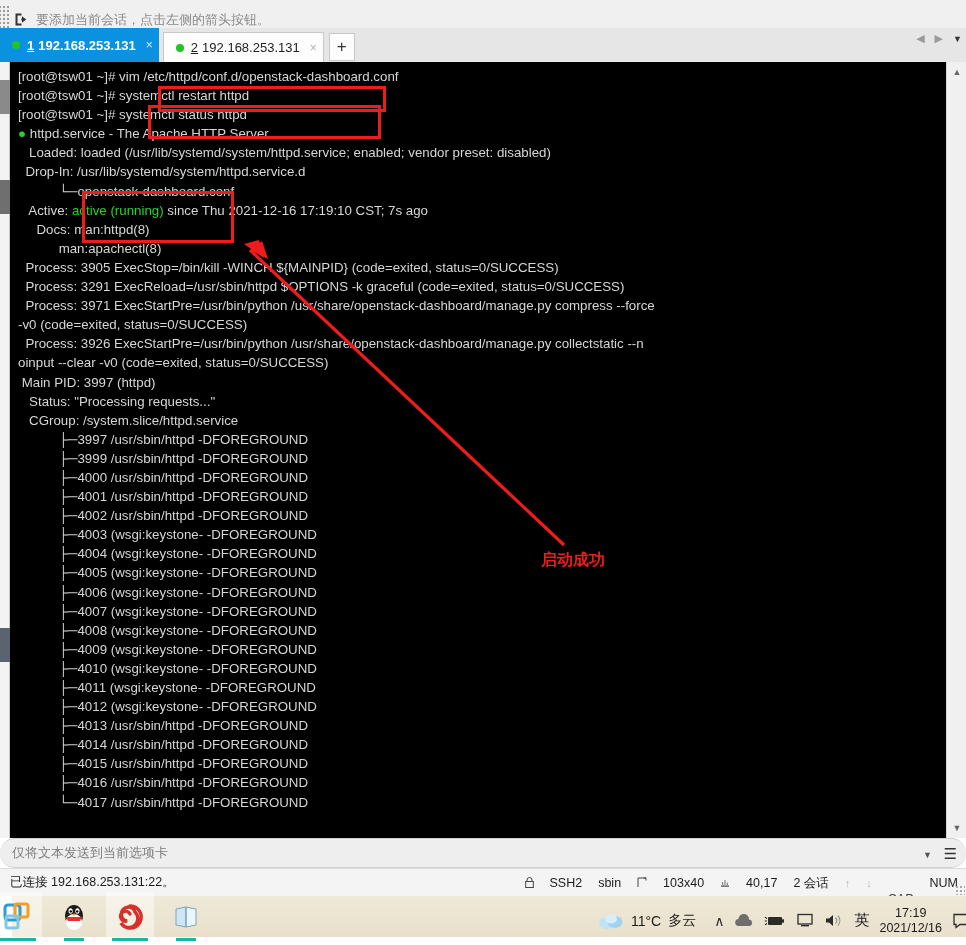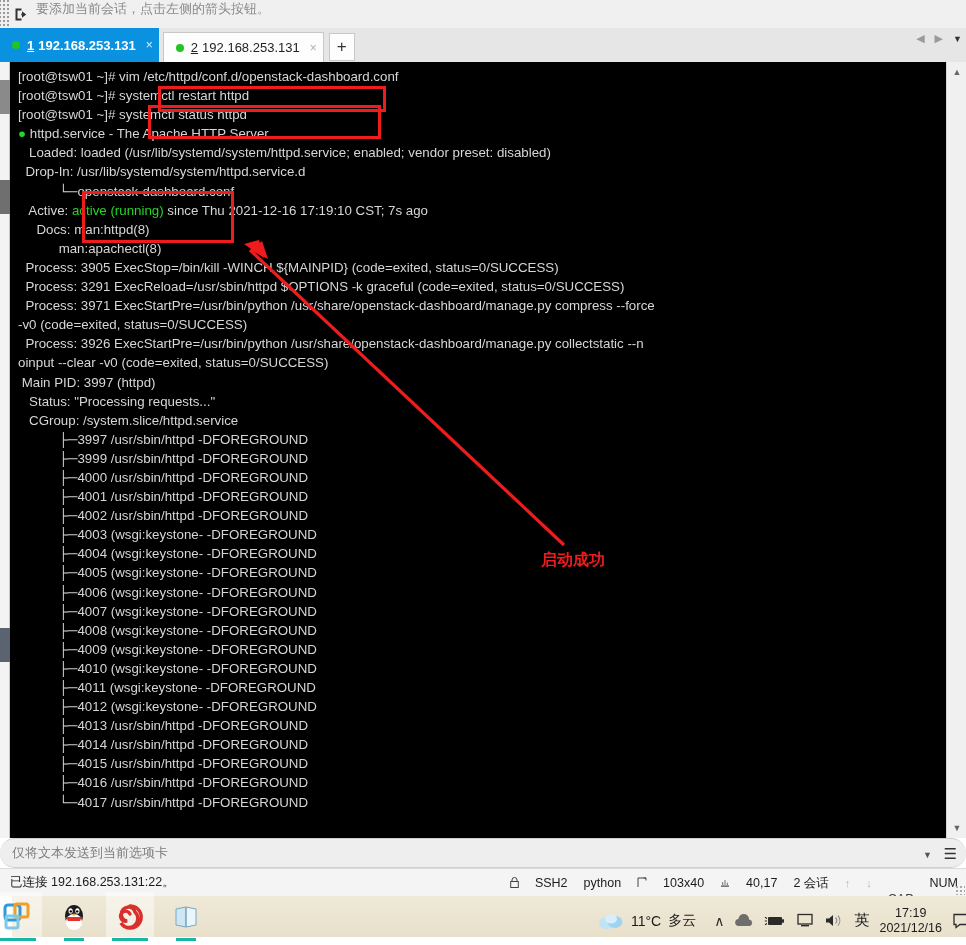--- a/index.html
+++ b/index.html
@@ -18,21 +18,21 @@
   }
 
   
   #hint-bar {
     position: absolute;
     left: 0; top: 0;
     width: 966px; height: 40px;
     background: #f0f0f0;
     border-bottom: 1px solid #d4d4d4;
     display: flex;
-    align-items: flex-start;
+    align-items: center;
     box-sizing: border-box;
   }
   #hint-grip {
     width: 10px; height: 28px;
     background-image: radial-gradient(#9a9a9a 1px, transparent 1px);
     background-size: 4px 4px;
     background-position: 2px 3px;
     flex: 0 0 auto;
   }
   #hint-icon {
@@ -402,21 +402,21 @@
     <div class="st-item">
       <span class="st-icon">
         <svg width="9" height="11" viewBox="0 0 9 11">
             <path d="M2 4.5V3a2.5 2.5 0 015 0v1.5" fill="none" stroke="#444" stroke-width="1"></path>
             <rect x="0.7" y="4.5" width="7.6" height="6" fill="none" stroke="#444" stroke-width="1"></rect>
           </svg>
       </span>
       <span>SSH2</span>
     </div>
     <div class="st-item">
-      <span>python</span>
+      <span>sbin</span>
     </div>
     <div class="st-item">
       <span class="st-icon">
         <svg width="10" height="11" viewBox="0 0 10 11">
             <path d="M1 10V1h8" fill="none" stroke="#444" stroke-width="1"></path>
             <path d="M6.5 1H9v2.5" fill="none" stroke="#444" stroke-width="1"></path>
           </svg>
       </span>
       <span>103x40</span>
     </div>

